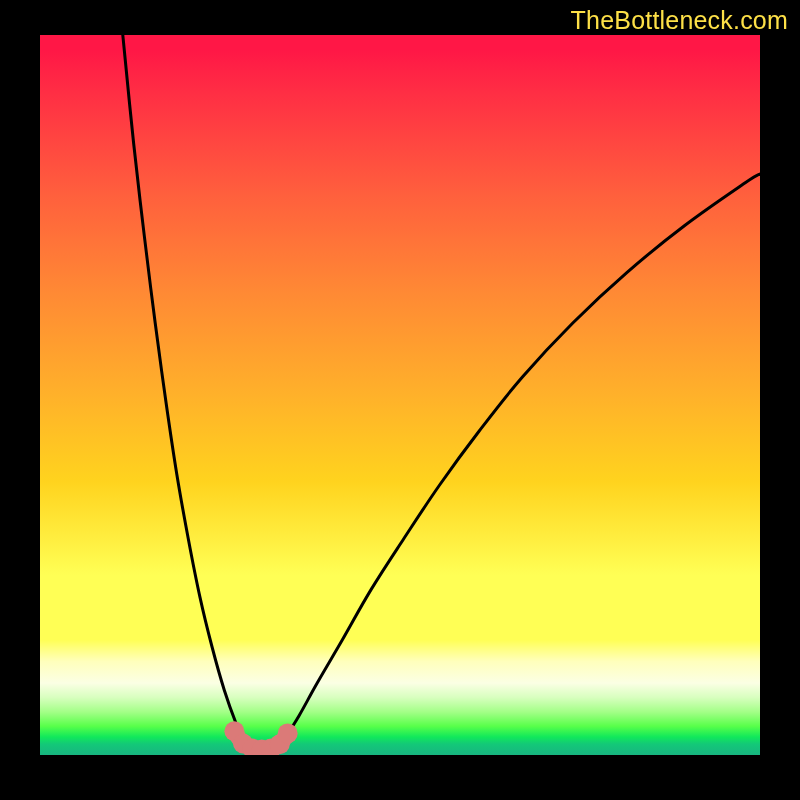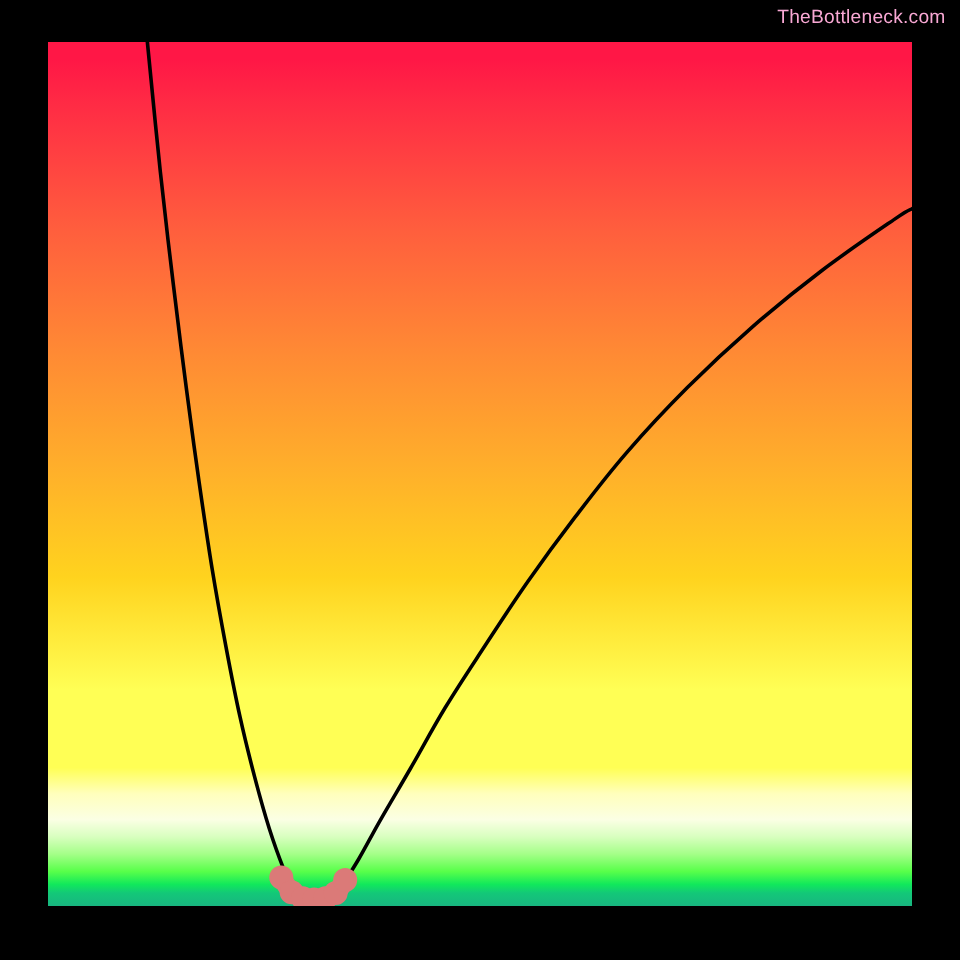--- a/index.html
+++ b/index.html
@@ -45,22 +45,22 @@
   }
   .curve-svg {
     position: absolute;
     left: 0; top: 0;
     width: 720px; height: 720px;
   }
   .watermark {
     position: absolute;
     top: 6px;
     right: 12px;
-    color: #f9a8d4;
-    font-size: 16px;
+    color: #fde047;
+    font-size: 25px;
     font-weight: 500;
     letter-spacing: 0.2px;
   }
 </style>
 </head>
 <body>
 
 <div class="frame">
   <div class="plot-area">
     <svg class="curve-svg" viewBox="0 0 720 720" preserveAspectRatio="none">

